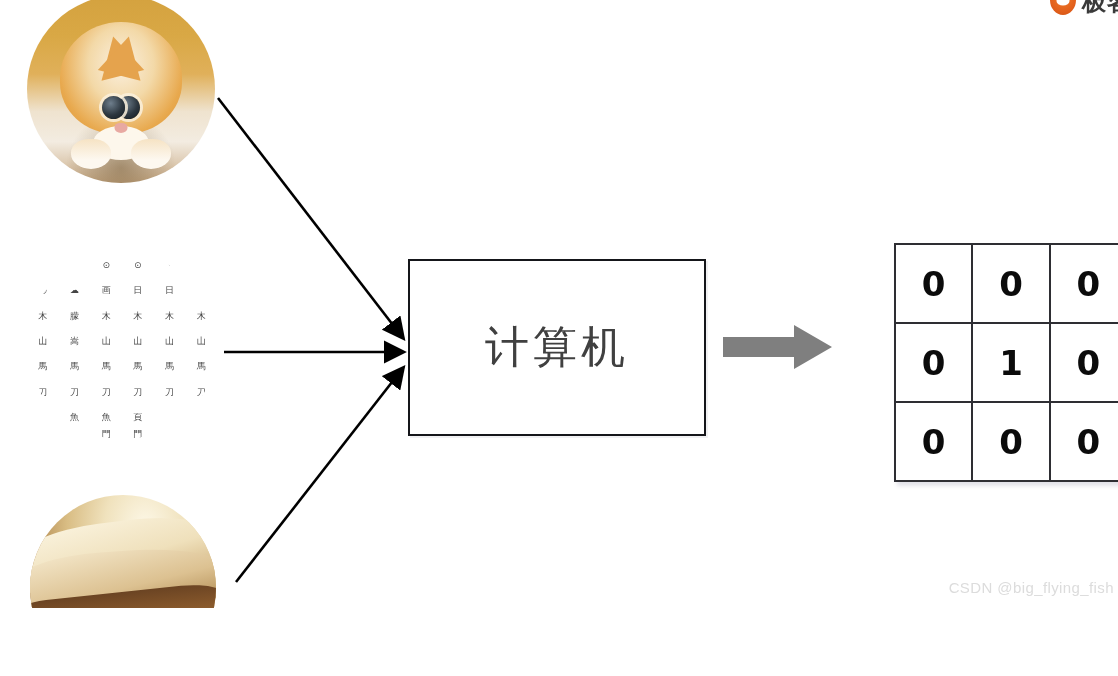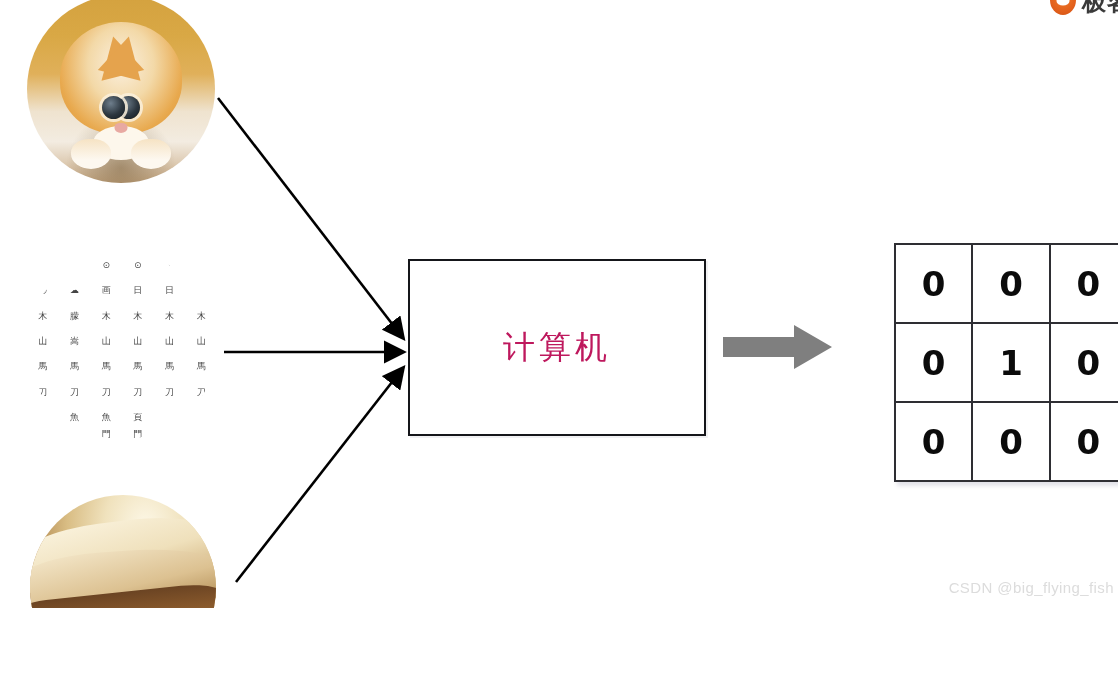--- a/index.html
+++ b/index.html
@@ -186,22 +186,22 @@
     height: 173px;
     border: 2px solid #15161a;
     background: #ffffff;
     display: flex;
     align-items: center;
     justify-content: center;
     box-shadow: 2px 2px 0 rgba(120,120,140,0.10);
   }
   .computer-label {
     font-family: "DejaVu Serif", "Liberation Serif", serif;
-    font-size: 32px;
-    color: #be185d;
+    font-size: 44px;
+    color: #404040;
     letter-spacing: 4px;
   }
 
   
   .matrix {
     position: absolute;
     left: 880px;
     top: 243px;
     width: 230px;
     height: 235px;

